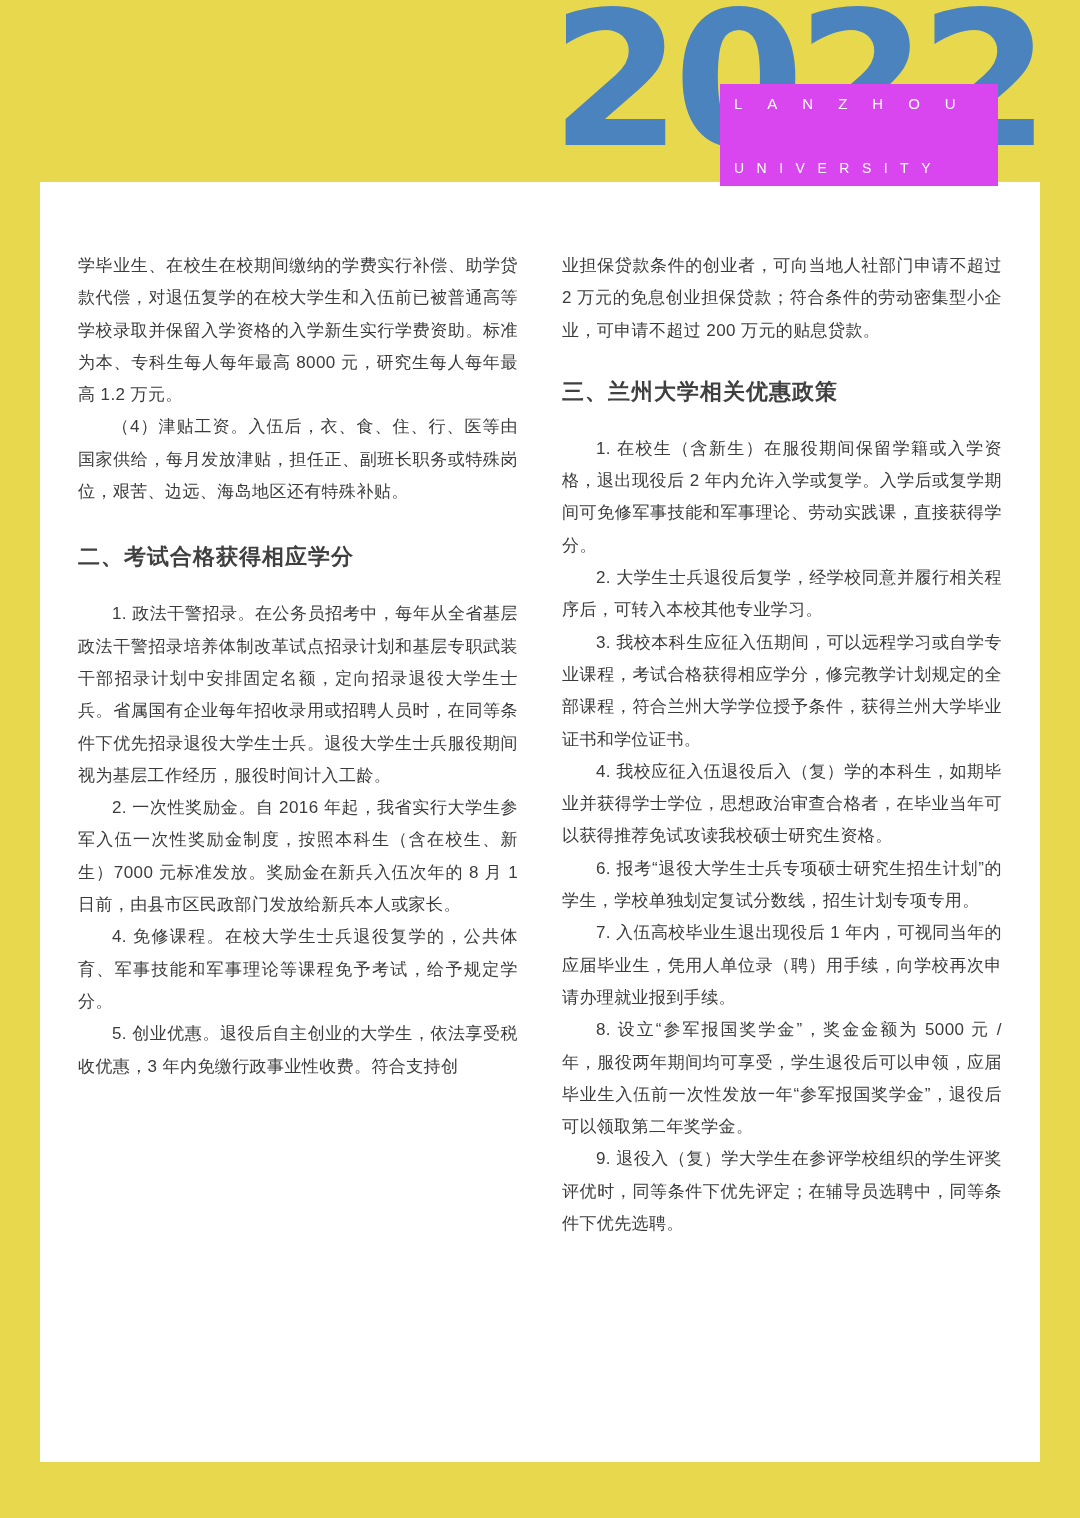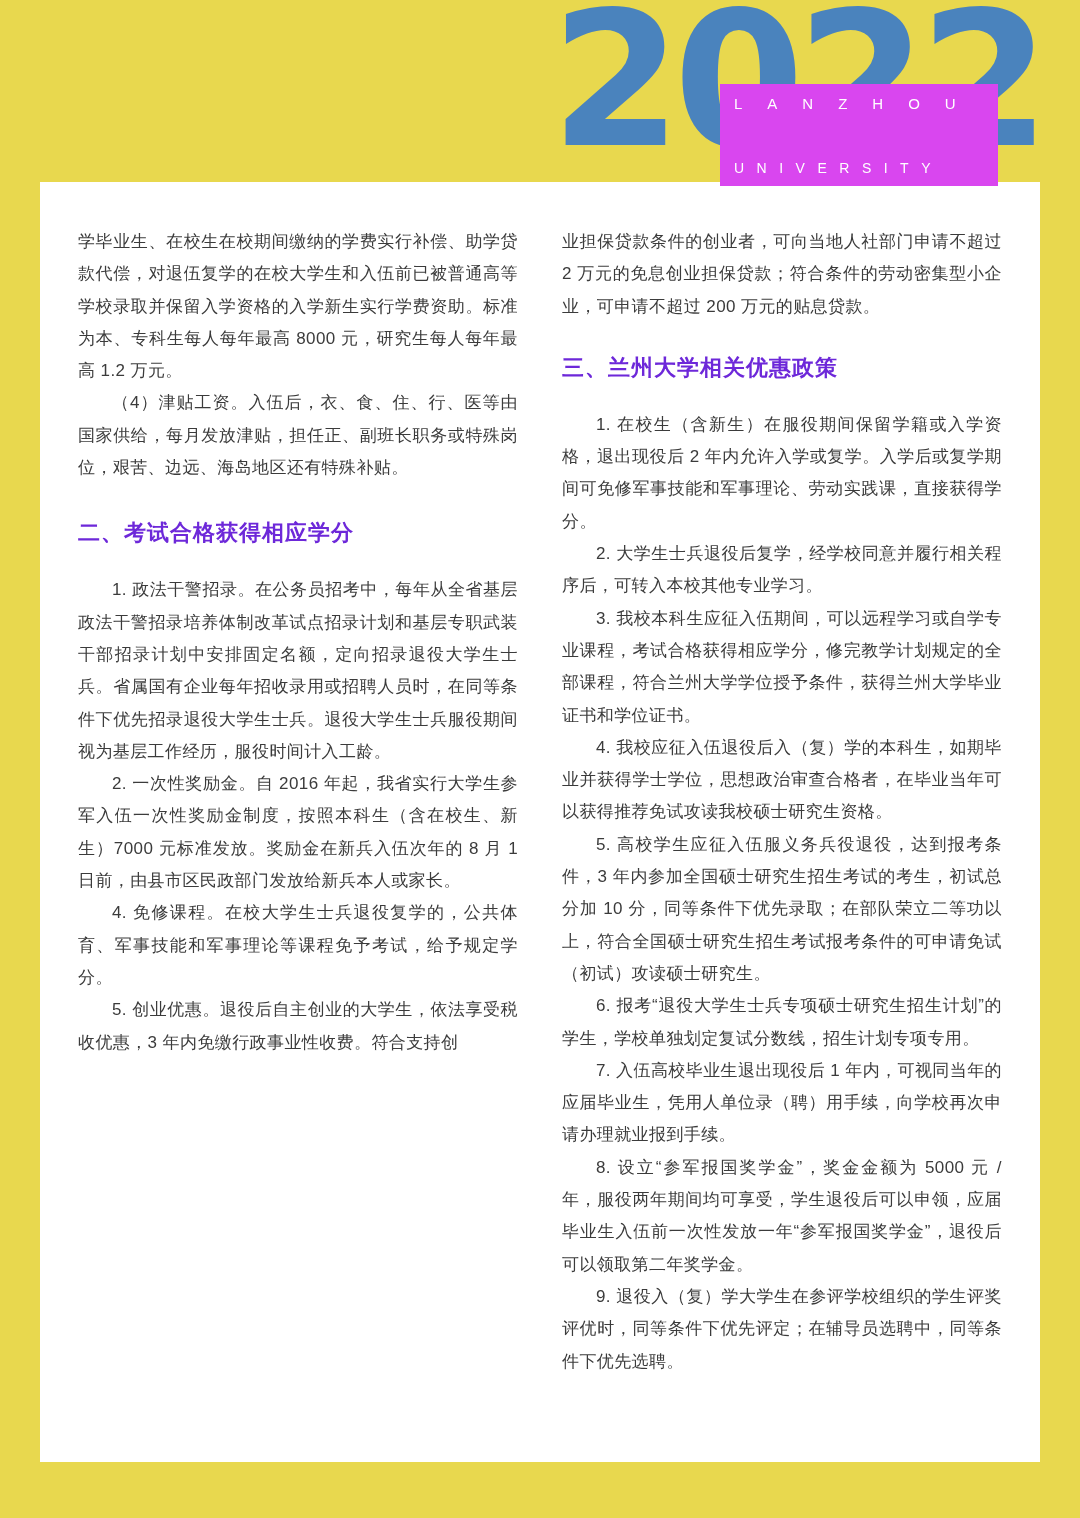--- a/index.html
+++ b/index.html
@@ -63,21 +63,21 @@
   }
 
   
   .sheet {
     position: absolute;
     left: 40px;
     right: 40px;
     top: 182px;
     bottom: 56px;
     background: #ffffff;
-    padding: 44px 38px 36px 38px;
+    padding: 68px 38px 36px 38px;
     box-sizing: border-box;
     display: flex;
     gap: 44px;
     z-index: 2;
   }
   .col {
     flex: 1;
     min-width: 0;
   }
 
@@ -90,21 +90,21 @@
     letter-spacing: 0.4px;
   }
   .col p.ind {
     text-indent: 2em;
   }
 
   .sec-title {
     margin: 34px 0 26px 0;
     font-size: 22px;
     font-weight: 700;
-    color: #6d28d9;
+    color: #404040;
     letter-spacing: 1px;
   }
   .col-right .sec-title {
     margin-top: 30px;
   }
 </style>
 </head>
 <body>
 
 <div class="page">
@@ -133,21 +133,20 @@
 
     <div class="col col-right">
       <p>业担保贷款条件的创业者，可向当地人社部门申请不超过 2 万元的免息创业担保贷款；符合条件的劳动密集型小企业，可申请不超过 200 万元的贴息贷款。</p>
 
       <h2 class="sec-title">三、兰州大学相关优惠政策</h2>
 
       <p class="ind">1. 在校生（含新生）在服役期间保留学籍或入学资格，退出现役后 2 年内允许入学或复学。入学后或复学期间可免修军事技能和军事理论、劳动实践课，直接获得学分。</p>
       <p class="ind">2. 大学生士兵退役后复学，经学校同意并履行相关程序后，可转入本校其他专业学习。</p>
       <p class="ind">3. 我校本科生应征入伍期间，可以远程学习或自学专业课程，考试合格获得相应学分，修完教学计划规定的全部课程，符合兰州大学学位授予条件，获得兰州大学毕业证书和学位证书。</p>
       <p class="ind">4. 我校应征入伍退役后入（复）学的本科生，如期毕业并获得学士学位，思想政治审查合格者，在毕业当年可以获得推荐免试攻读我校硕士研究生资格。</p>
-      <p class="ind">5. 高校学生应征入伍服义务兵役退役，达到报考条件，3 年内参加全国硕士研究生招生考试的考生，初试总分加 10 分，同等条件下优先录取；在部队荣立二等功以上，符合全国硕士研究生招生考试报考条件的可申请免试（初试）攻读硕士研究生。</p>
       <p class="ind">6. 报考“退役大学生士兵专项硕士研究生招生计划”的学生，学校单独划定复试分数线，招生计划专项专用。</p>
       <p class="ind">7. 入伍高校毕业生退出现役后 1 年内，可视同当年的应届毕业生，凭用人单位录（聘）用手续，向学校再次申请办理就业报到手续。</p>
       <p class="ind">8. 设立“参军报国奖学金”，奖金金额为 5000 元 / 年，服役两年期间均可享受，学生退役后可以申领，应届毕业生入伍前一次性发放一年“参军报国奖学金”，退役后可以领取第二年奖学金。</p>
       <p class="ind">9. 退役入（复）学大学生在参评学校组织的学生评奖评优时，同等条件下优先评定；在辅导员选聘中，同等条件下优先选聘。</p>
     </div>
 
   </div>
 
 </div>
 

